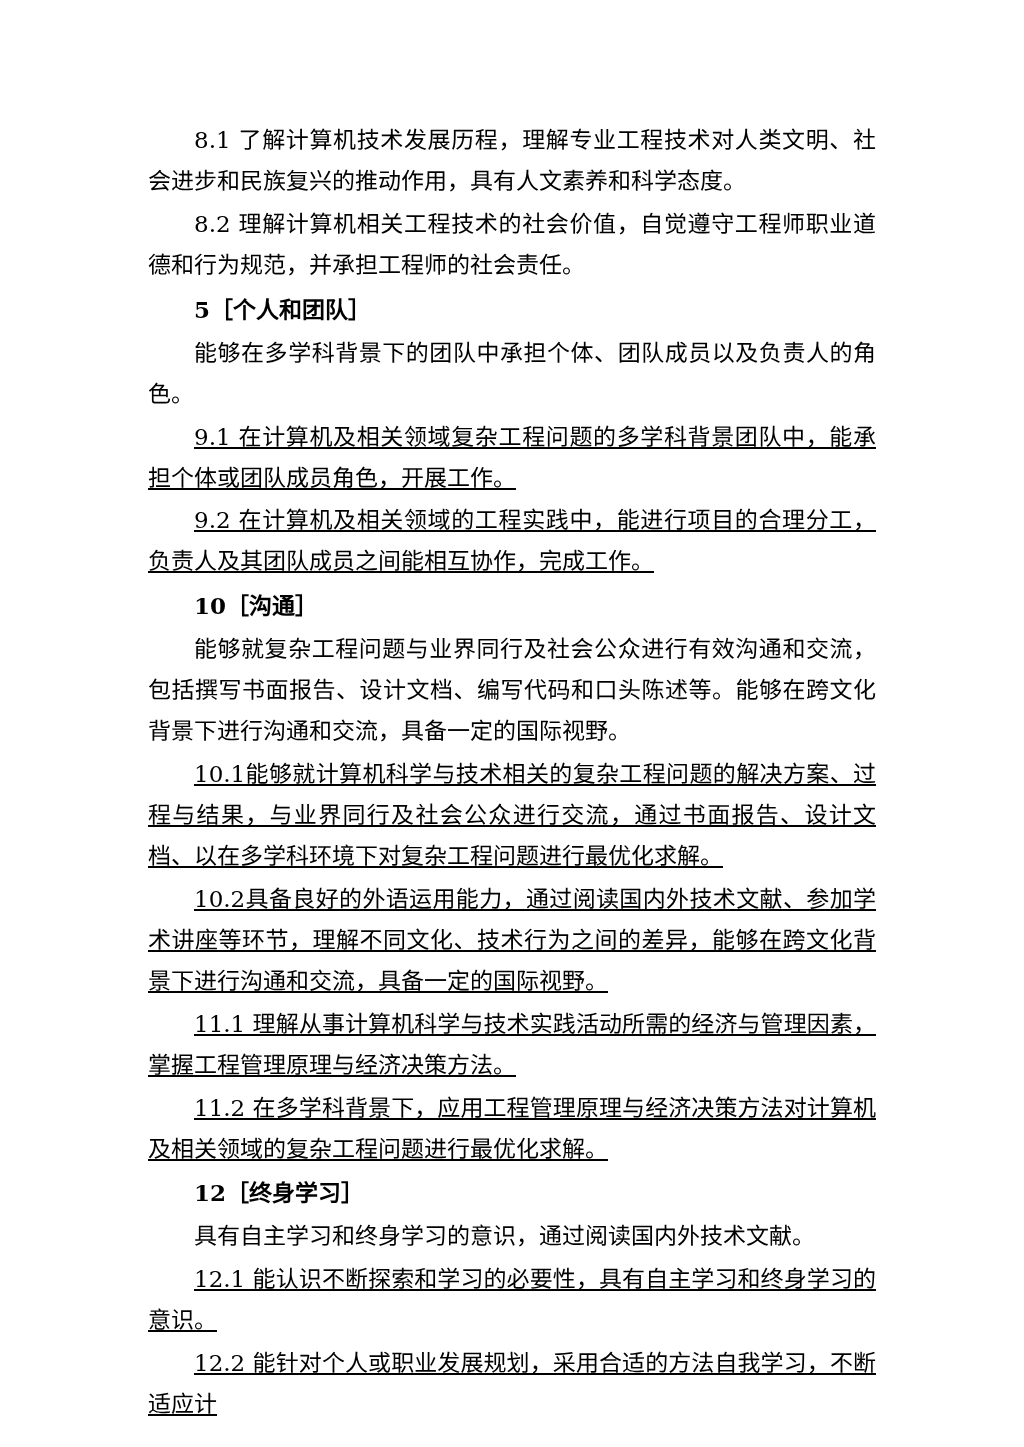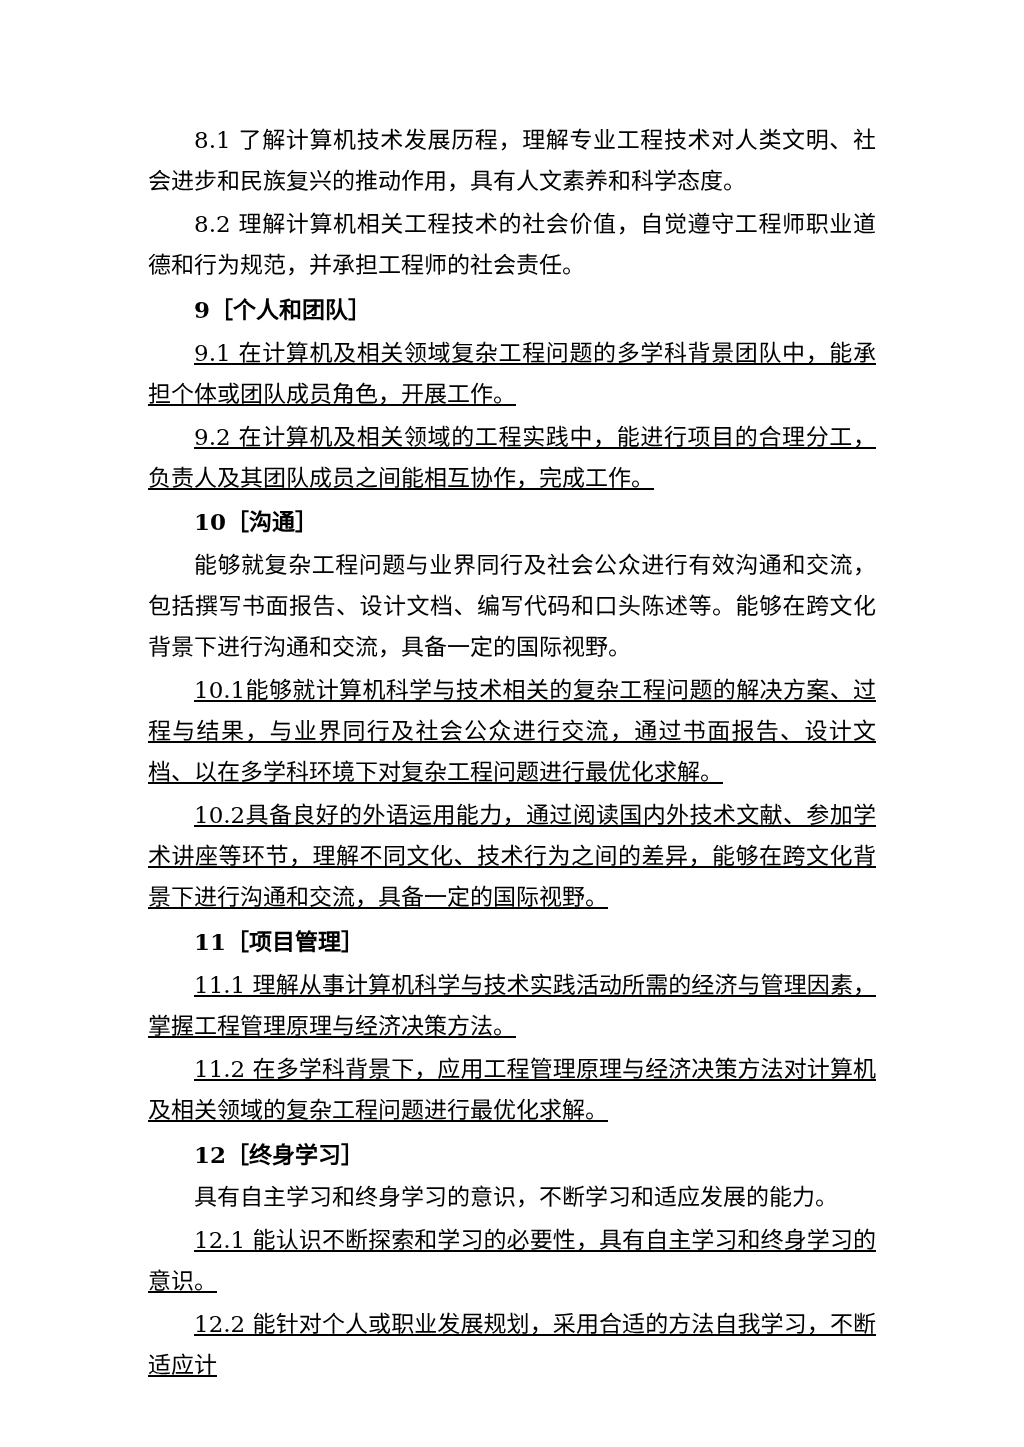--- a/index.html
+++ b/index.html
@@ -45,32 +45,32 @@
 </style>
 </head>
 <body>
 
 <div class="page">
   <div class="doc-body">
 
     <p class="para">8.1 了解计算机技术发展历程，理解专业工程技术对人类文明、社会进步和民族复兴的推动作用，具有人文素养和科学态度。</p>
     <p class="para">8.2 理解计算机相关工程技术的社会价值，自觉遵守工程师职业道德和行为规范，并承担工程师的社会责任。</p>
 
-    <p class="heading">9［个人和团队］</p>
+    <p class="heading">5［个人和团队］</p>
+    <p class="para">能够在多学科背景下的团队中承担个体、团队成员以及负责人的角色。</p>
     <p class="sub">9.1 在计算机及相关领域复杂工程问题的多学科背景团队中，能承担个体或团队成员角色，开展工作。</p>
     <p class="sub">9.2 在计算机及相关领域的工程实践中，能进行项目的合理分工，负责人及其团队成员之间能相互协作，完成工作。</p>
 
     <p class="heading">10［沟通］</p>
     <p class="para">能够就复杂工程问题与业界同行及社会公众进行有效沟通和交流，包括撰写书面报告、设计文档、编写代码和口头陈述等。能够在跨文化背景下进行沟通和交流，具备一定的国际视野。</p>
     <p class="sub">10.1能够就计算机科学与技术相关的复杂工程问题的解决方案、过程与结果，与业界同行及社会公众进行交流，通过书面报告、设计文档、以在多学科环境下对复杂工程问题进行最优化求解。</p>
     <p class="sub">10.2具备良好的外语运用能力，通过阅读国内外技术文献、参加学术讲座等环节，理解不同文化、技术行为之间的差异，能够在跨文化背景下进行沟通和交流，具备一定的国际视野。</p>
 
-    <p class="heading">11［项目管理］</p>
     <p class="sub">11.1 理解从事计算机科学与技术实践活动所需的经济与管理因素，掌握工程管理原理与经济决策方法。</p>
     <p class="sub">11.2 在多学科背景下，应用工程管理原理与经济决策方法对计算机及相关领域的复杂工程问题进行最优化求解。</p>
 
     <p class="heading">12［终身学习］</p>
-    <p class="para">具有自主学习和终身学习的意识，不断学习和适应发展的能力。</p>
+    <p class="para">具有自主学习和终身学习的意识，通过阅读国内外技术文献。</p>
     <p class="sub">12.1 能认识不断探索和学习的必要性，具有自主学习和终身学习的意识。</p>
     <p class="sub">12.2 能针对个人或职业发展规划，采用合适的方法自我学习，不断适应计</p>
 
   </div>
 </div>
 
 </body></html>

